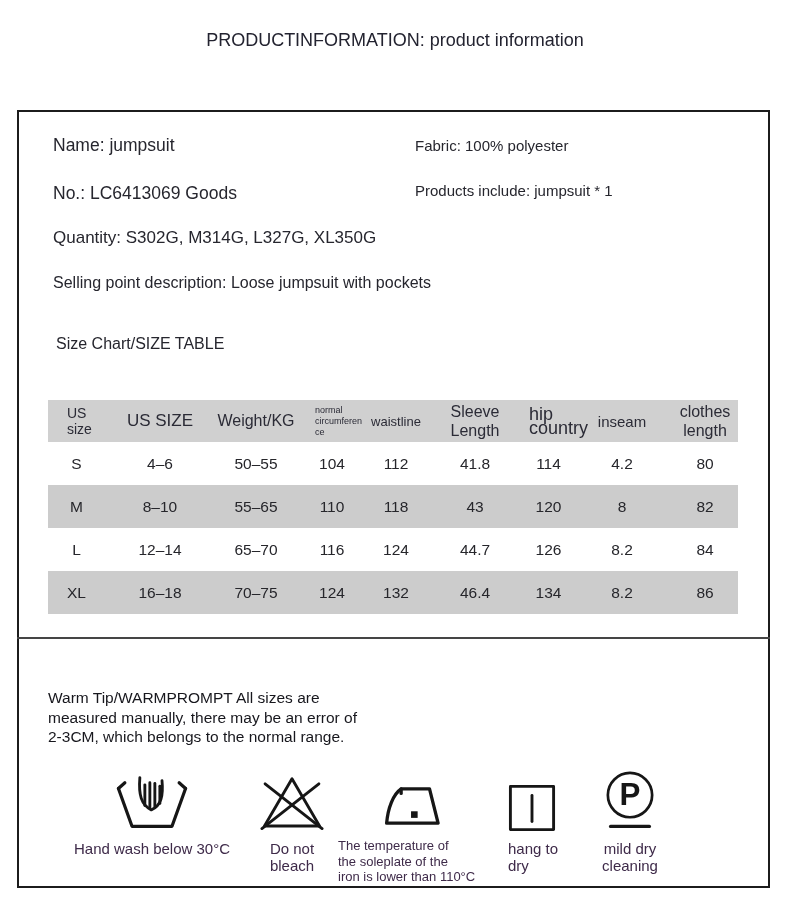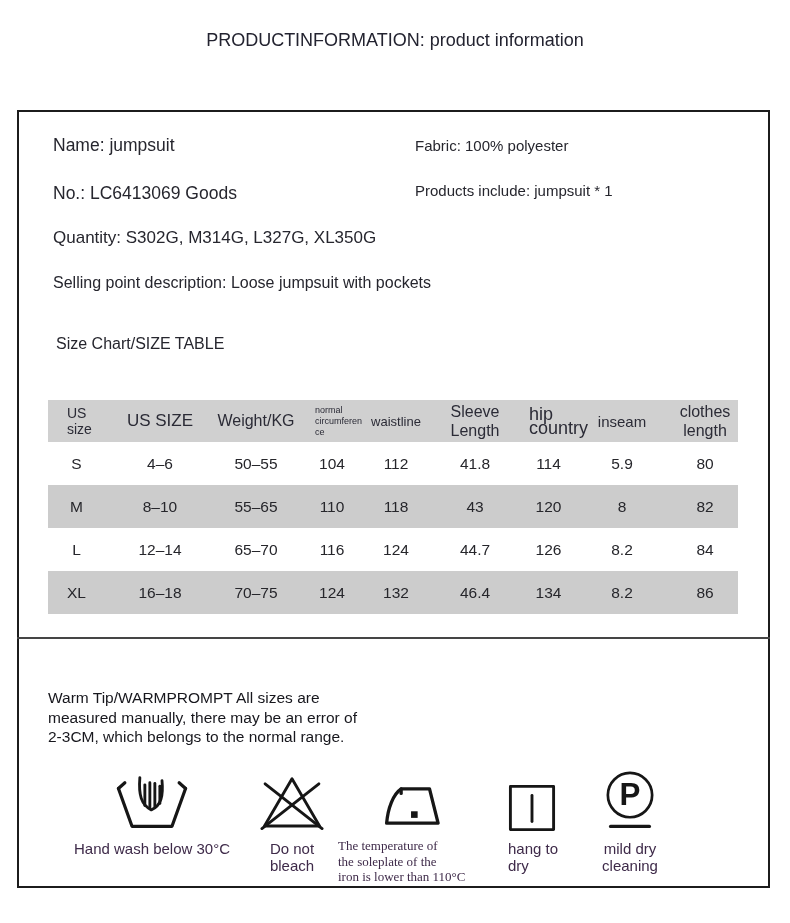--- a/index.html
+++ b/index.html
@@ -39,21 +39,21 @@
   .warm-tip{position:absolute;left:48px;top:688px;font-size:15.5px;line-height:19.5px;
          color:#17171d;white-space:pre-line;}
   .care-item{position:absolute;top:768px;display:flex;flex-direction:column;align-items:center;}
   .icon-wrap{height:64px;display:flex;align-items:flex-end;justify-content:center;}
   .care-caption{margin-top:8px;font-size:15px;line-height:17px;color:#3e2a49;
          white-space:pre-line;text-align:center;}
   #care-1{left:52px;width:200px;}
   #care-2{left:232px;width:120px;}
   #care-3{left:330px;width:170px;}
   #care-3 .care-caption{font-size:13px;line-height:15.5px;text-align:left;width:100%;
-         padding-left:8px;box-sizing:border-box;margin-top:6px;font-family:Liberation Serif, serif;}
+         padding-left:8px;box-sizing:border-box;margin-top:6px;}
   #care-4{left:505px;width:86px;align-items:flex-start;}
   #care-4 .icon-wrap{justify-content:flex-start;padding-left:3px;}
   #care-4 .care-caption{text-align:left;padding-left:3px;}
   #care-5{left:575px;width:110px;}
   svg.care{stroke:#161616;fill:none;stroke-linecap:round;stroke-linejoin:round;}
 </style>
 </head>
 <body>
 
 <div class="page">
@@ -105,21 +105,21 @@
     </thead>
     <tbody>
       <tr>
         <td>S</td>
         <td>4–6</td>
         <td>50–55</td>
         <td>104</td>
         <td>112</td>
         <td>41.8</td>
         <td>114</td>
-        <td>5.9</td>
+        <td>4.2</td>
         <td>80</td>
       </tr>
       <tr class="stripe">
         <td>M</td>
         <td>8–10</td>
         <td>55–65</td>
         <td>110</td>
         <td>118</td>
         <td>43</td>
         <td>120</td>

